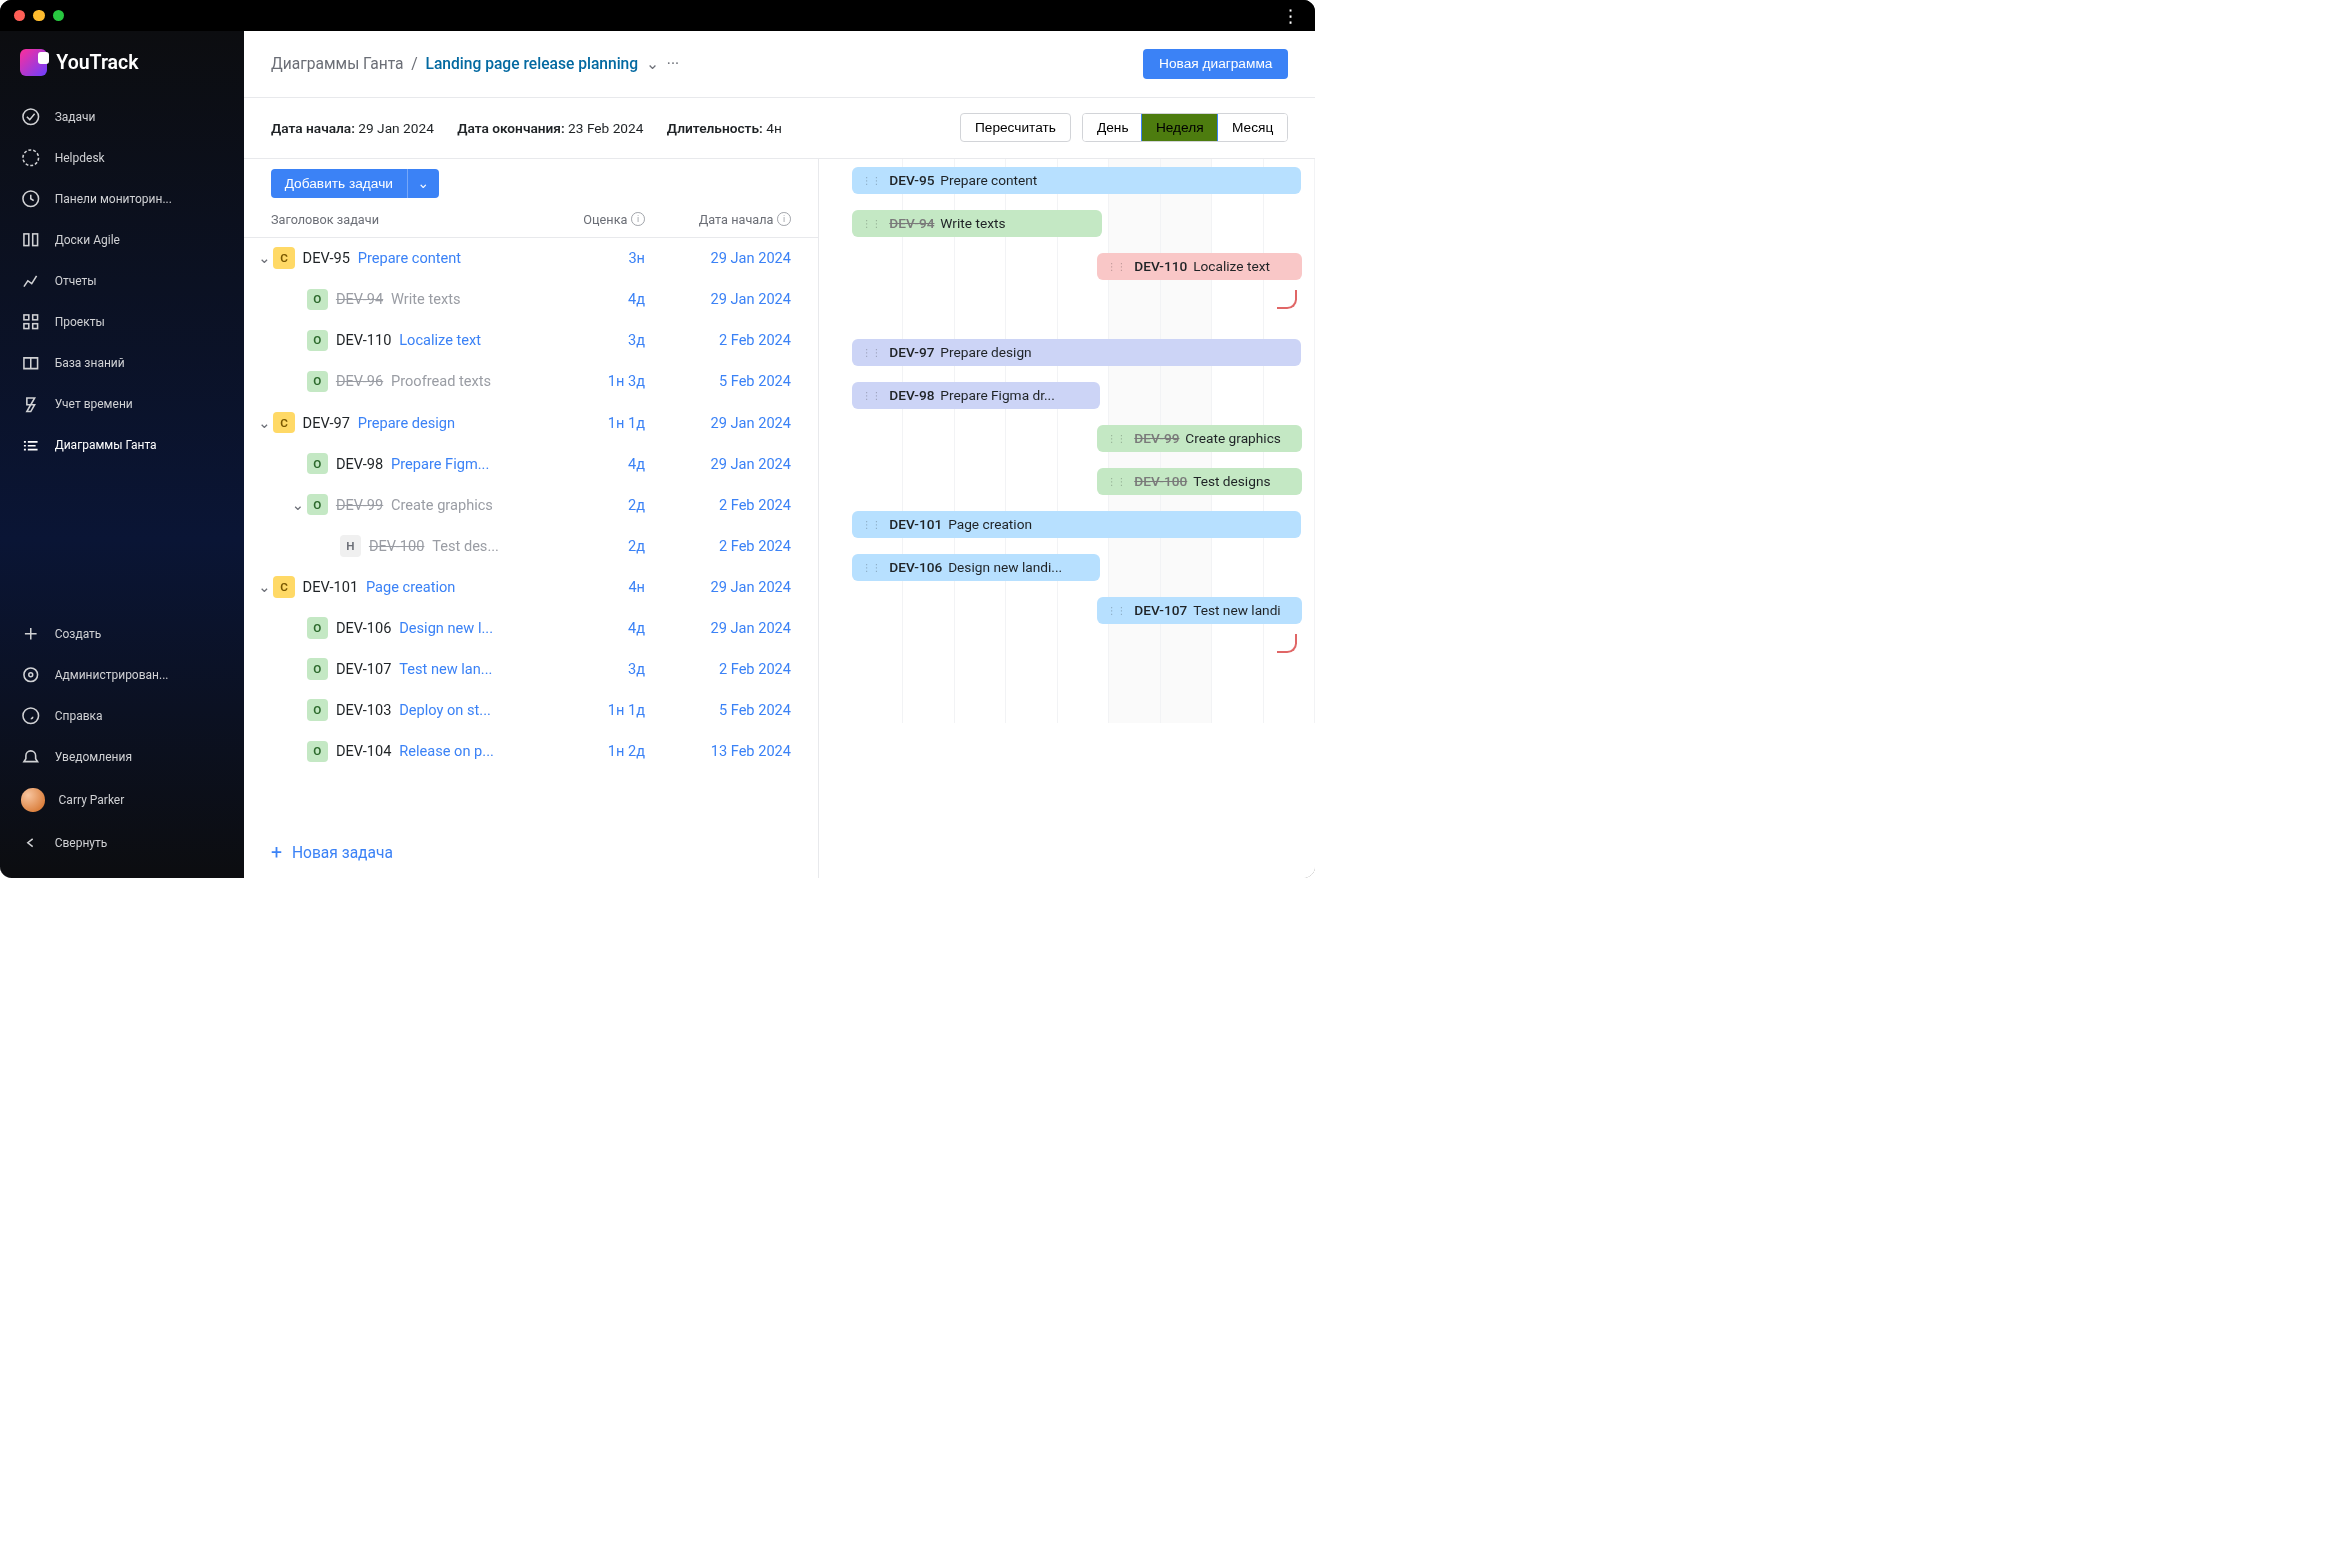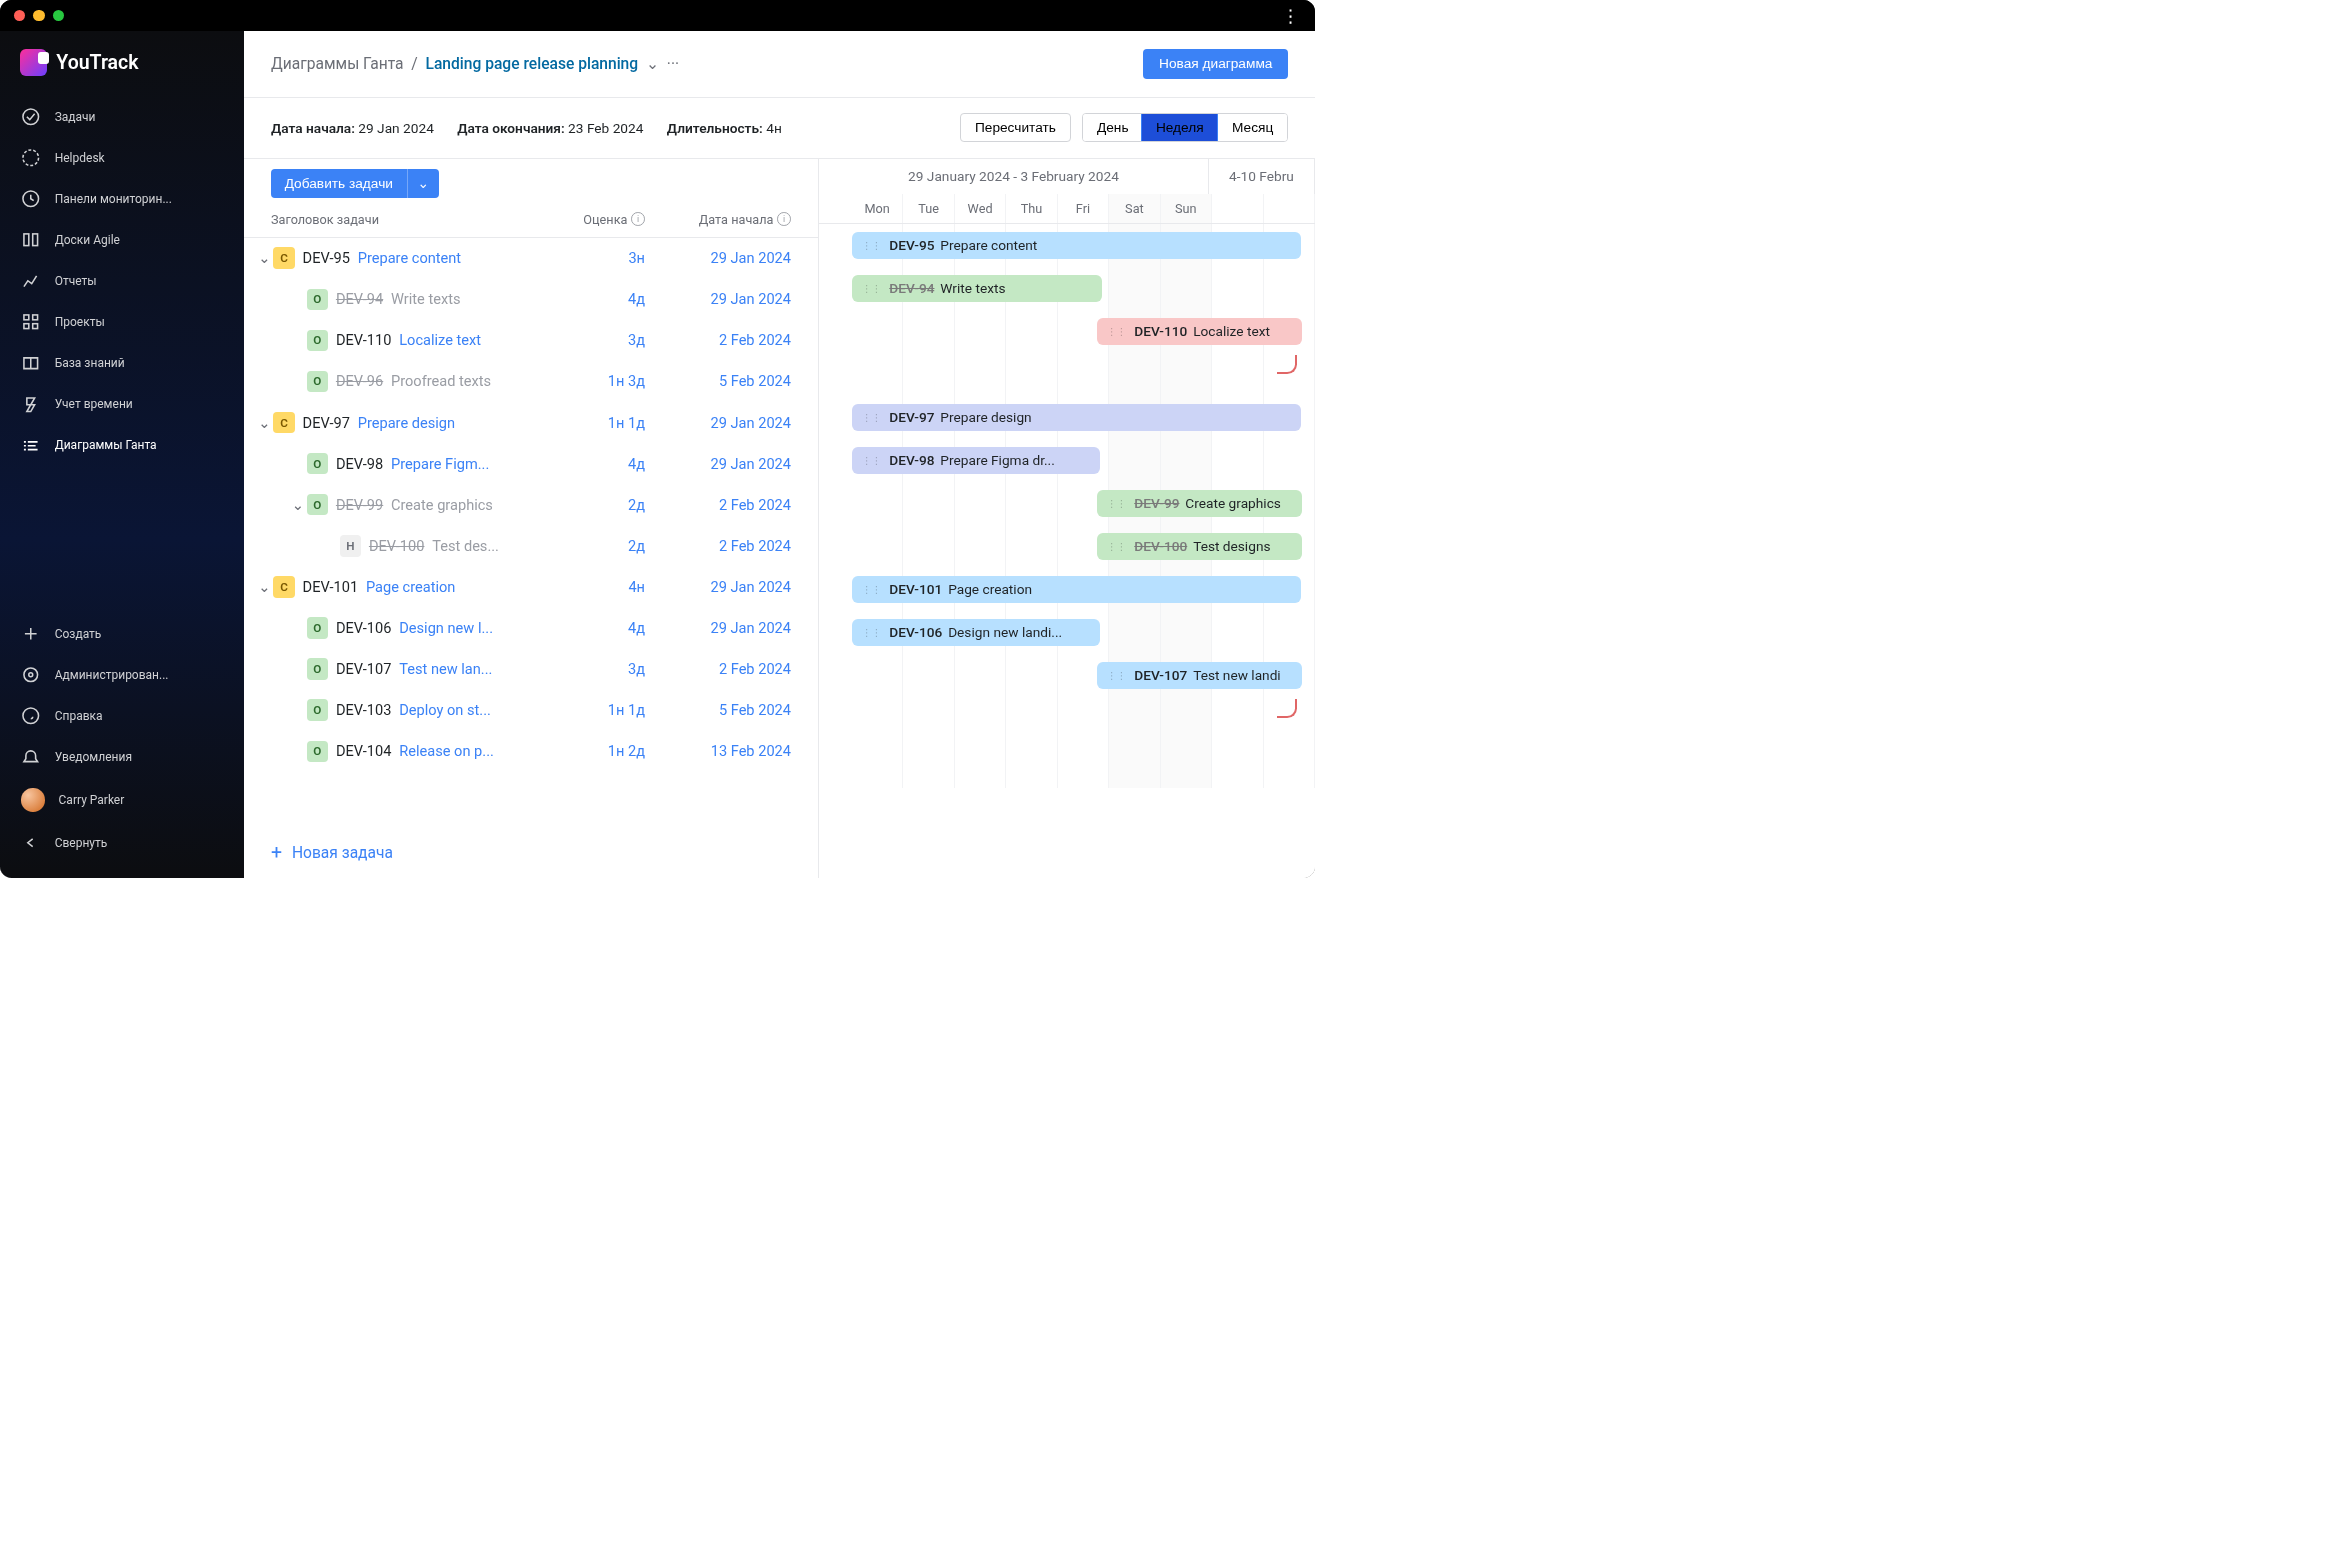--- a/index.html
+++ b/index.html
@@ -34,21 +34,21 @@
 .btn-primary { background:#3b82f6; color:#fff; border:none; padding:7.8px 15.6px; border-radius:3.9px; font-size:13.7px; font-weight:500; cursor:pointer; }
 
 .infobar { display:flex; align-items:center; justify-content:space-between; padding: 15.6px 27px; border-bottom: 1px solid #e8e9ec; flex-wrap:wrap; gap:11.7px; }
 .info-left { display:flex; gap:23.4px; flex-wrap:wrap; }
 .info-left span b { font-weight:600; }
 .info-right { display:flex; gap:11.7px; align-items:center; }
 .btn-outline { background:#fff; border:1px solid #d2d4d8; padding:5.9px 13.7px; border-radius:3.9px; font-size:13.7px; cursor:pointer; }
 .seg { display:flex; border:1px solid #d2d4d8; border-radius:3.9px; overflow:hidden; }
 .seg button { border:none; background:#fff; padding:5.9px 13.7px; font-size:13.7px; cursor:pointer; }
 .seg button + button { border-left:1px solid #d2d4d8; }
-.seg button.active { background:#1d4ed8; border:1px solid #3b82f6; margin:-1px; position:relative; z-index:1; }
+.seg button.active { background:#4d7c0f; border:1px solid #3b82f6; margin:-1px; position:relative; z-index:1; }
 
 .content { flex:1; display:flex; overflow:hidden; }
 .tasks { width: 575px; border-right:1px solid #e8e9ec; display:flex; flex-direction:column; overflow:hidden; }
 .tasks-header { padding: 9.8px 27px 0; }
 .add-split { display:inline-flex; }
 .add-split button { background:#3b82f6; color:#fff; border:none; padding:6.8px 13.7px; font-size:13.7px; cursor:pointer; }
 .add-split button:first-child { border-radius:3.9px 0 0 3.9px; }
 .add-split button:last-child { border-radius:0 3.9px 3.9px 0; border-left:1px solid rgba(255,255,255,0.3); padding:6.8px 9.8px; }
 .col-headers { display:flex; padding: 13.7px 27px 9.8px; color:#6b6e76; font-size:12.7px; border-bottom:1px solid #e8e9ec; }
 .col-title { flex:1; }
@@ -413,37 +413,20 @@
                 <span class="start">13 Feb 2024</span>
               </div>
             </div>
           <div class="new-task">
             <span class="plus">+</span>
             <span>Новая задача</span>
           </div>
         </div>
 
         <div class="gantt">
-          <div class="gantt-header">
-            <div class="gh-weeks" style="padding-left: 0px;">
-              <div class="gh-week">29 January 2024 - 3 February 2024</div>
-              <div class="gh-week">4-10 Febru</div>
-            </div>
-            <div class="gh-days" id="gh-days" style="padding-left: 33px;">
-                <div class="gh-day">Mon</div>
-                <div class="gh-day">Tue</div>
-                <div class="gh-day">Wed</div>
-                <div class="gh-day">Thu</div>
-                <div class="gh-day">Fri</div>
-                <div class="gh-day weekend">Sat</div>
-                <div class="gh-day weekend">Sun</div>
-                <div class="gh-day"></div>
-                <div class="gh-day"></div>
-              </div>
-          </div>
           <div class="gantt-body">
             <div class="gantt-grid" id="gantt-grid" style="padding-left: 33px; height: 564px;">
                 <div class="gcol"></div>
                 <div class="gcol"></div>
                 <div class="gcol"></div>
                 <div class="gcol"></div>
                 <div class="gcol"></div>
                 <div class="gcol weekend"></div>
                 <div class="gcol weekend"></div>
                 <div class="gcol"></div>

